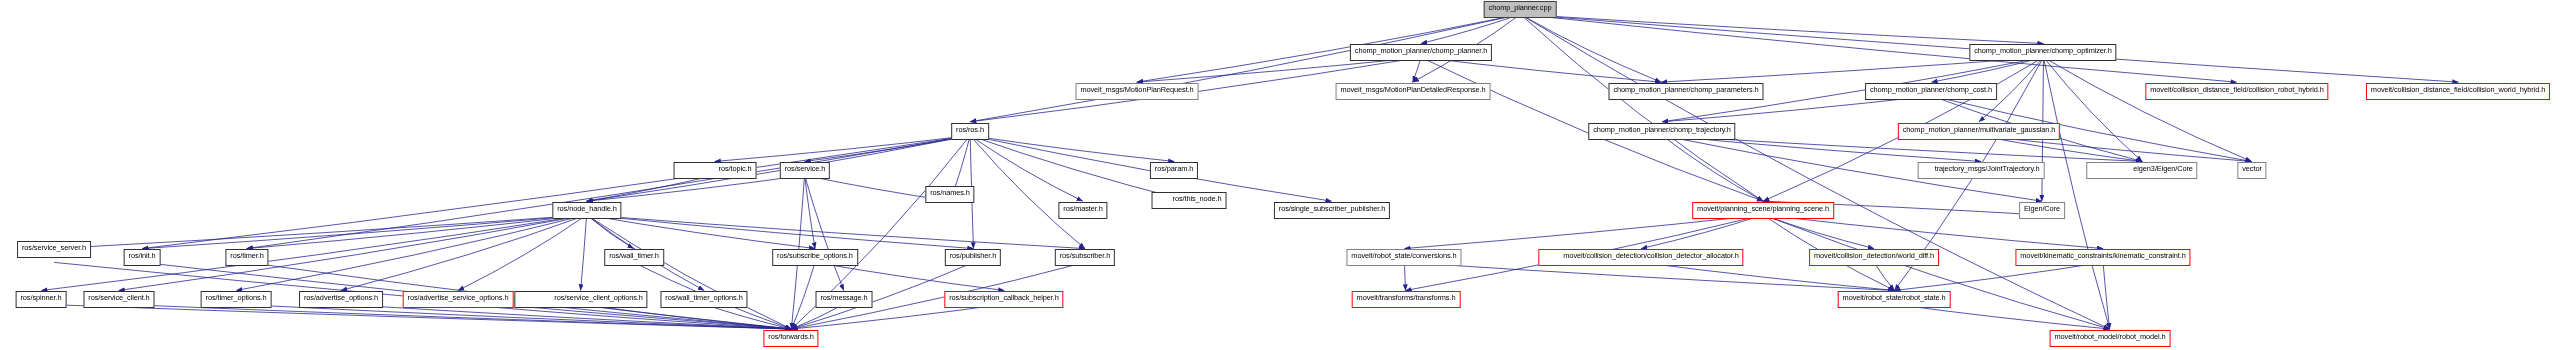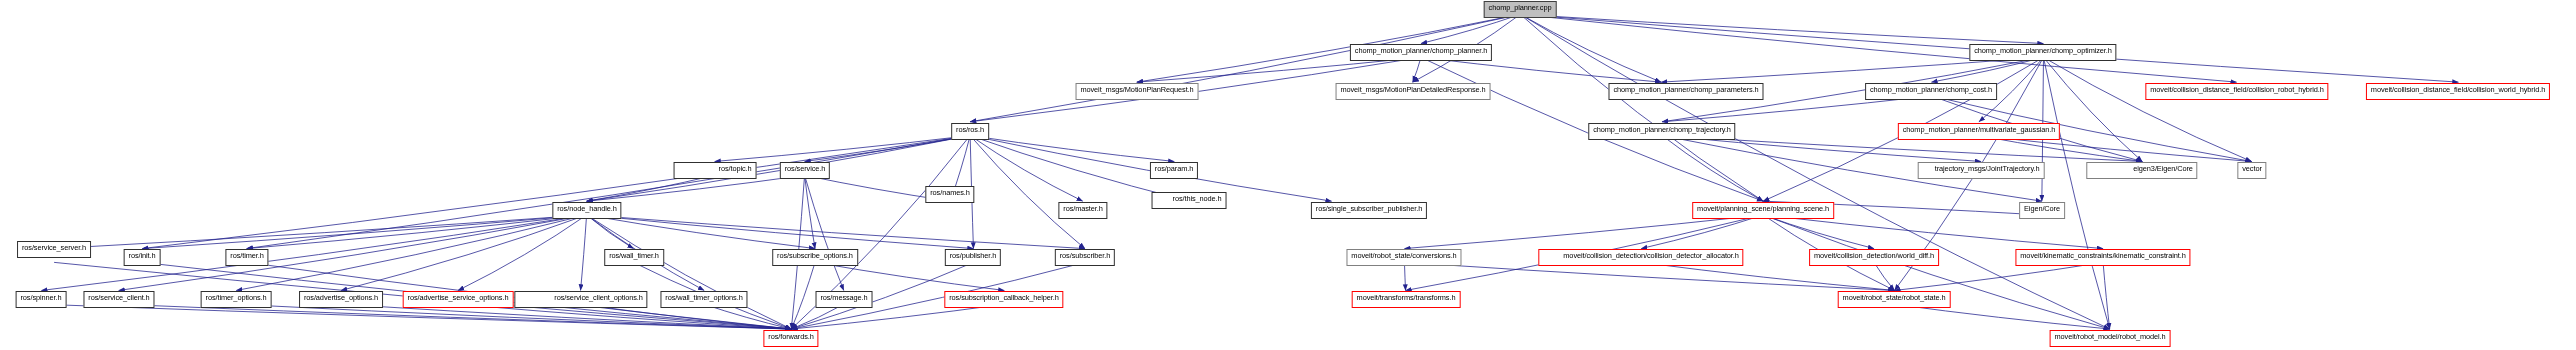--- a/index.html
+++ b/index.html
@@ -183,21 +183,21 @@
       <div class="node dark" style="left: 715px; top: 162px; padding-left: 44px;">ros/topic.h</div>
       <div class="node dark" style="left: 805px; top: 162px;">ros/service.h</div>
       <div class="node dark" style="left: 1174px; top: 162px;">ros/param.h</div>
       <div class="node gray" style="left: 1981px; top: 162px; padding-left: 16px;">trajectory_msgs/JointTrajectory.h</div>
       <div class="node gray" style="left: 2142px; top: 162px; padding-left: 46px;">eigen3/Eigen/Core</div>
       <div class="node gray" style="left: 2252px; top: 162px;">vector</div>
       <div class="node dark" style="left: 587px; top: 202px;">ros/node_handle.h</div>
       <div class="node dark" style="left: 950px; top: 186px;">ros/names.h</div>
       <div class="node dark" style="left: 1083px; top: 202px;">ros/master.h</div>
       <div class="node dark" style="left: 1189px; top: 192px; padding-left: 20px;">ros/this_node.h</div>
-      <div class="node dark" style="left: 1332px; top: 202px; margin-left: 37px;">ros/single_subscriber_publisher.h</div>
+      <div class="node dark" style="left: 1332px; top: 202px;">ros/single_subscriber_publisher.h</div>
       <div class="node external" style="left: 1763px; top: 202px;">moveit/planning_scene/planning_scene.h</div>
       <div class="node gray" style="left: 2042px; top: 202px;">Eigen/Core</div>
       <div class="node dark" style="left: 54px; top: 241px;">ros/service_server.h</div>
       <div class="node dark" style="left: 142px; top: 249px;">ros/init.h</div>
       <div class="node dark" style="left: 247px; top: 249px;">ros/timer.h</div>
       <div class="node dark" style="left: 634px; top: 249px;">ros/wall_timer.h</div>
       <div class="node dark" style="left: 815px; top: 249px;">ros/subscribe_options.h</div>
       <div class="node dark" style="left: 973px; top: 249px;">ros/publisher.h</div>
       <div class="node dark" style="left: 1085px; top: 249px;">ros/subscriber.h</div>
       <div class="node gray" style="left: 1404px; top: 249px;">moveit/robot_state/conversions.h</div>

